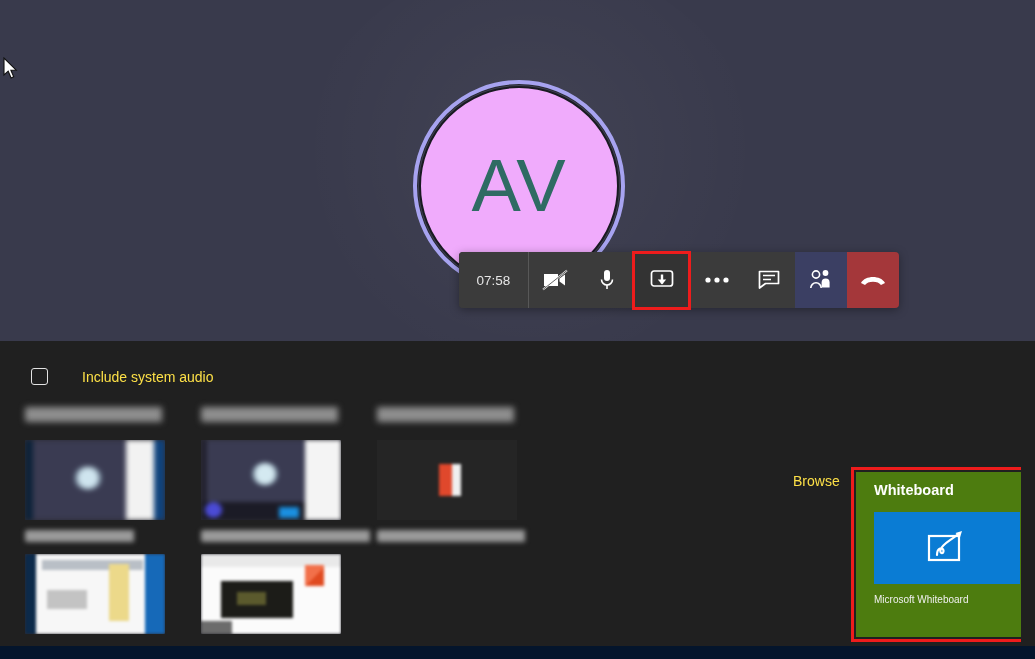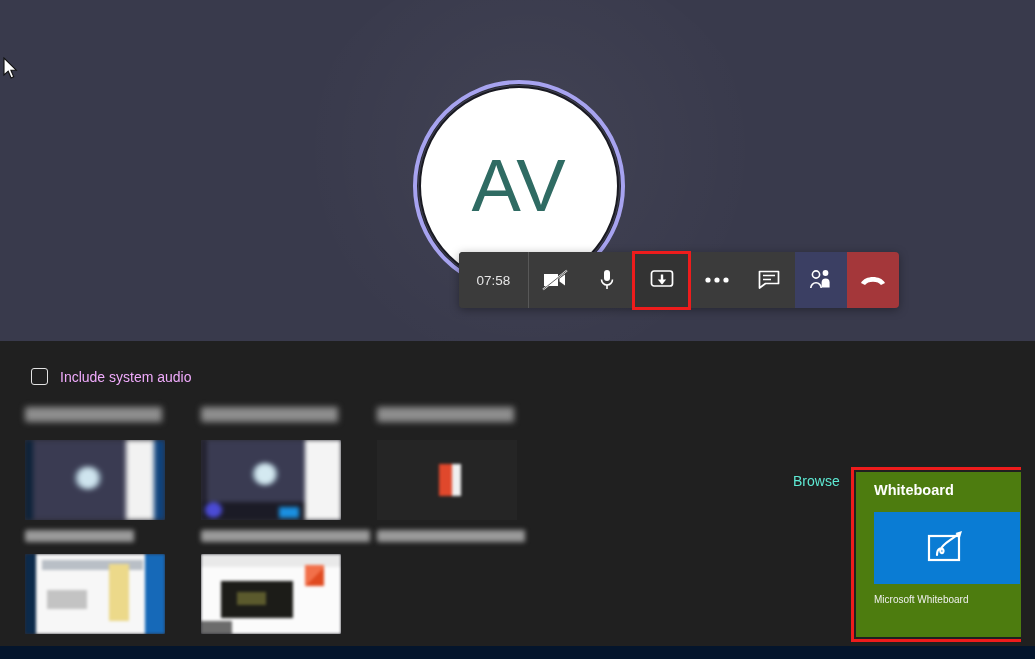--- a/index.html
+++ b/index.html
@@ -32,21 +32,21 @@
   .avatar-ring {
     position: absolute; inset: 0;
     border-radius: 50%;
     border: 4px solid #a7a3f0;
     box-shadow: 0 0 0 1px rgba(0,0,0,0.35) inset;
   }
   .avatar {
     position: absolute; left: 6px; top: 6px;
     width: 200px; height: 200px;
     border-radius: 50%;
-    background: #ffffff;
+    background: #f0abfc;
     display: flex; align-items: center; justify-content: center;
     border: 2px solid #1a1a22;
   }
   .avatar-initials {
     font-size: 74px;
     font-weight: 400;
     letter-spacing: 1px;
     color: #2f6b63;
     line-height: 1;
   }
@@ -99,21 +99,21 @@
     position: absolute; left: 31px; top: 27px;
     display: flex; align-items: center; gap: 12px;
   }
   .checkbox {
     width: 17px; height: 17px;
     border: 1.6px solid #e3e3e3;
     border-radius: 3px;
     background: transparent;
     cursor: pointer;
   }
-  .audio-label { color: #f0abfc; font-size: 14px; }
+  .audio-label { color: #fde047; font-size: 14px; margin-left: 22px; }
 
   .content-row {
     position: absolute; left: 0; top: 66px;
     width: 1035px;
   }
   .cols {
     position: absolute; left: 25px; top: 0;
     display: flex; gap: 0;
   }
   .col { width: 176px; }
@@ -231,21 +231,21 @@
     background: linear-gradient(135deg, #f2704a 0 55%, #e04a20 55% 100%);
   }
   .prev-doc .tb {
     position: absolute; left: 0; bottom: 0; width: 22%; height: 16%;
     background: #6b6b6b;
   }
 
   
   .browse-label {
     position: absolute; left: 793px; top: 66px;
-    color: #5eead4; font-size: 14px;
+    color: #fde047; font-size: 14px;
     cursor: pointer;
   }
   .wb-highlight {
     position: absolute; left: 851px; top: 60px;
     width: 184px; height: 175px;
     border: 3px solid #ee1c1c;
   }
   .wb-panel {
     position: absolute; left: 856px; top: 65px;
     width: 174px; height: 165px;

